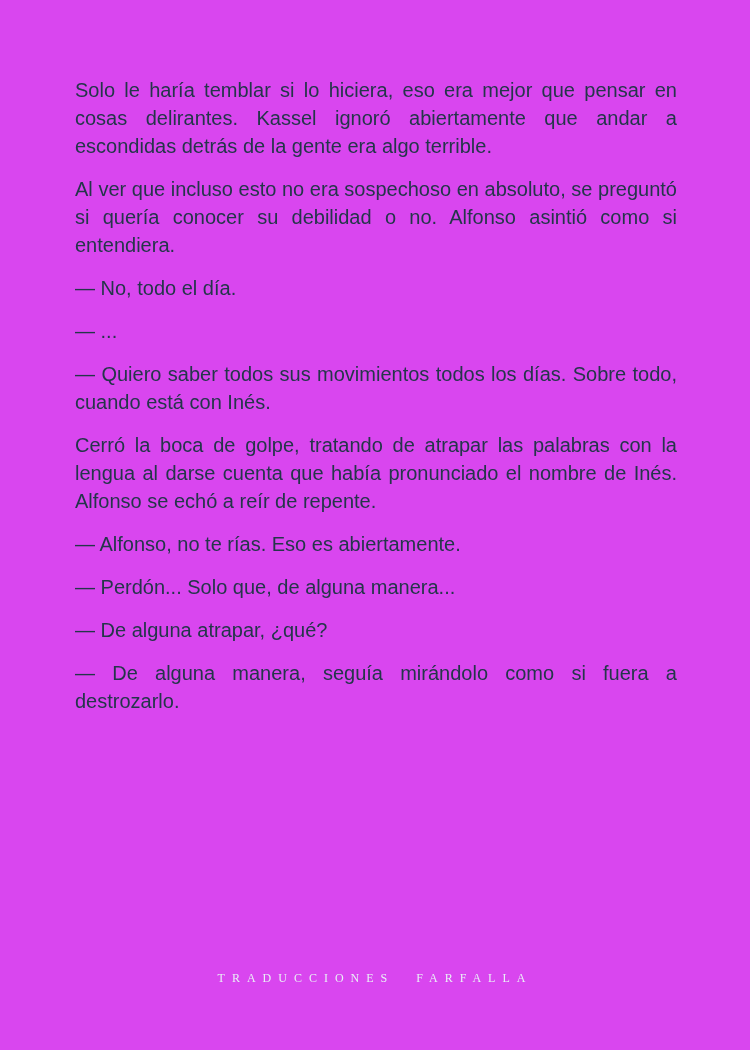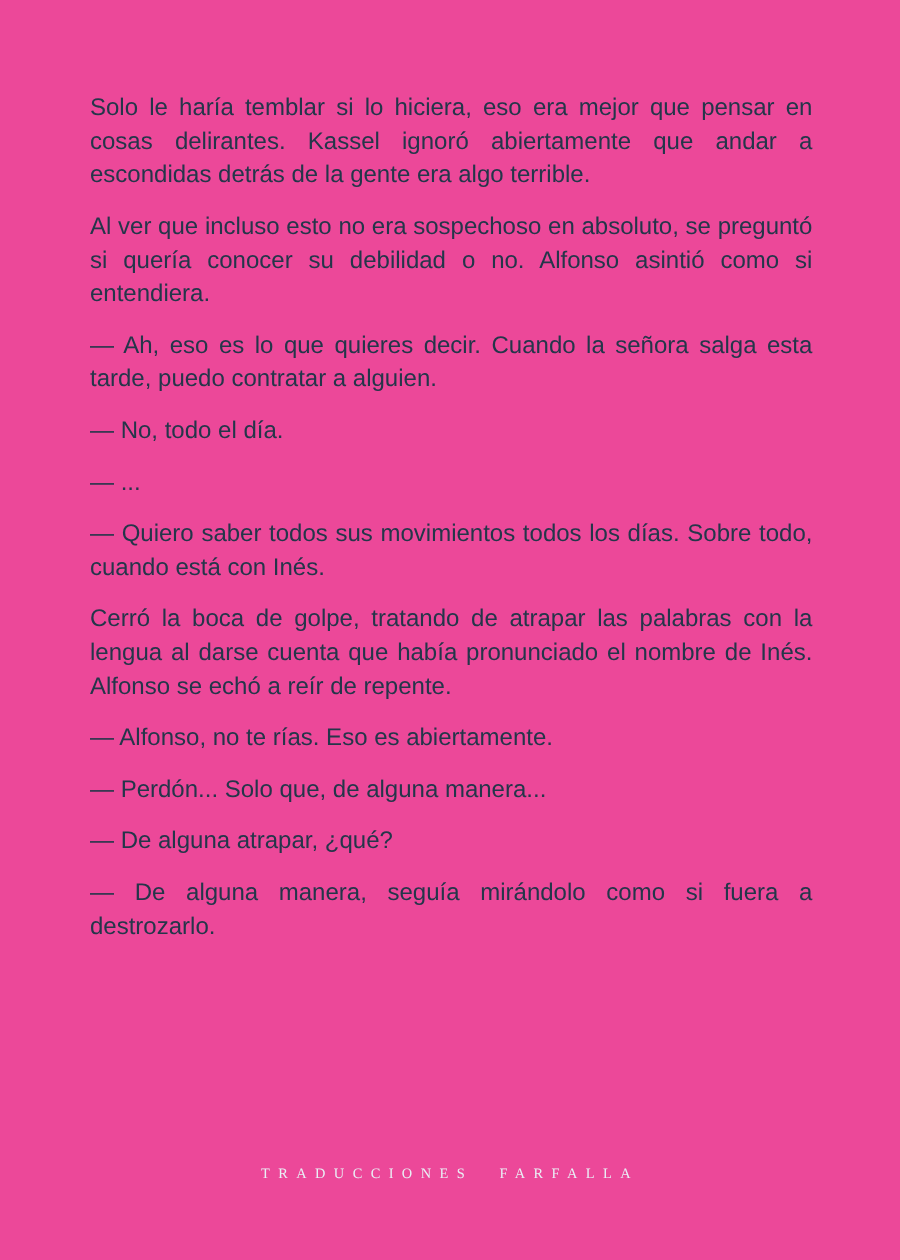--- a/index.html
+++ b/index.html
@@ -8,21 +8,21 @@
   }
   body {
     width: 750px;
     height: 1050px;
     overflow: hidden;
   }
   .page {
     position: relative;
     width: 750px;
     height: 1050px;
-    background: #ec4899;
+    background: #d946ef;
     box-sizing: border-box;
     padding: 76px 73px 0 75px;
   }
   .text-block p {
     margin: 0 0 15px 0;
     font-family: "Liberation Sans", "DejaVu Sans", sans-serif;
     font-size: 20px;
     line-height: 28px;
     font-weight: 400;
     color: #24364a;
@@ -43,21 +43,20 @@
     white-space: nowrap;
   }
 </style>
 </head>
 <body>
 
 <div class="page">
   <div class="text-block">
     <p>Solo le haría temblar si lo hiciera, eso era mejor que pensar en cosas delirantes. Kassel ignoró abiertamente que andar a escondidas detrás de la gente era algo terrible.</p>
     <p>Al ver que incluso esto no era sospechoso en absoluto, se preguntó si quería conocer su debilidad o no. Alfonso asintió como si entendiera.</p>
-    <p>— Ah, eso es lo que quieres decir. Cuando la señora salga esta tarde, puedo contratar a alguien.</p>
     <p>— No, todo el día.</p>
     <p>— ...</p>
     <p>— Quiero saber todos sus movimientos todos los días. Sobre todo, cuando está con Inés.</p>
     <p>Cerró la boca de golpe, tratando de atrapar las palabras con la lengua al darse cuenta que había pronunciado el nombre de Inés. Alfonso se echó a reír de repente.</p>
     <p>— Alfonso, no te rías. Eso es abiertamente.</p>
     <p>— Perdón... Solo que, de alguna manera...</p>
     <p>— De alguna atrapar, ¿qué?</p>
     <p>— De alguna manera, seguía mirándolo como si fuera a destrozarlo.</p>
   </div>
   <div class="footer-brand">TRADUCCIONES FARFALLA</div>

